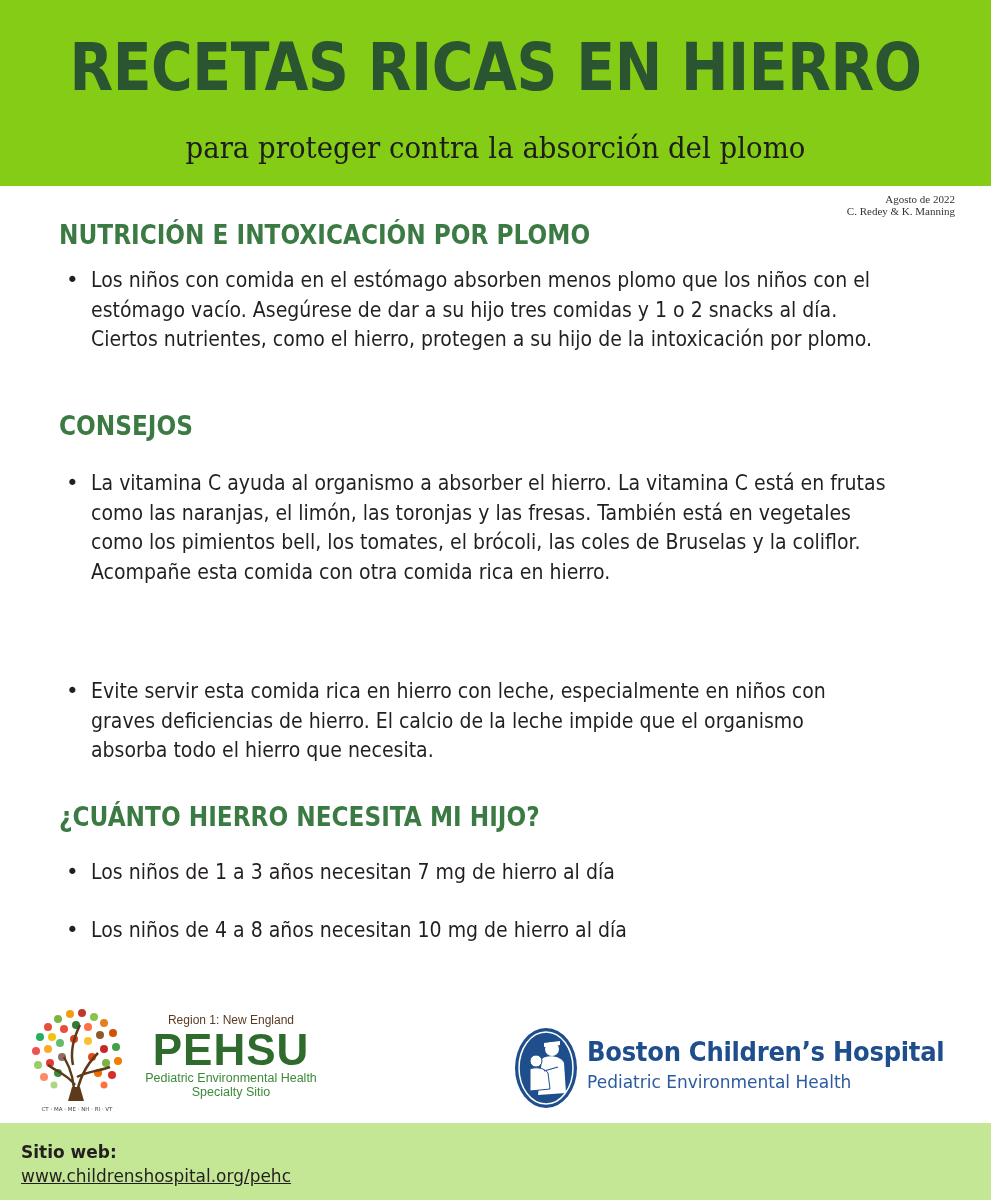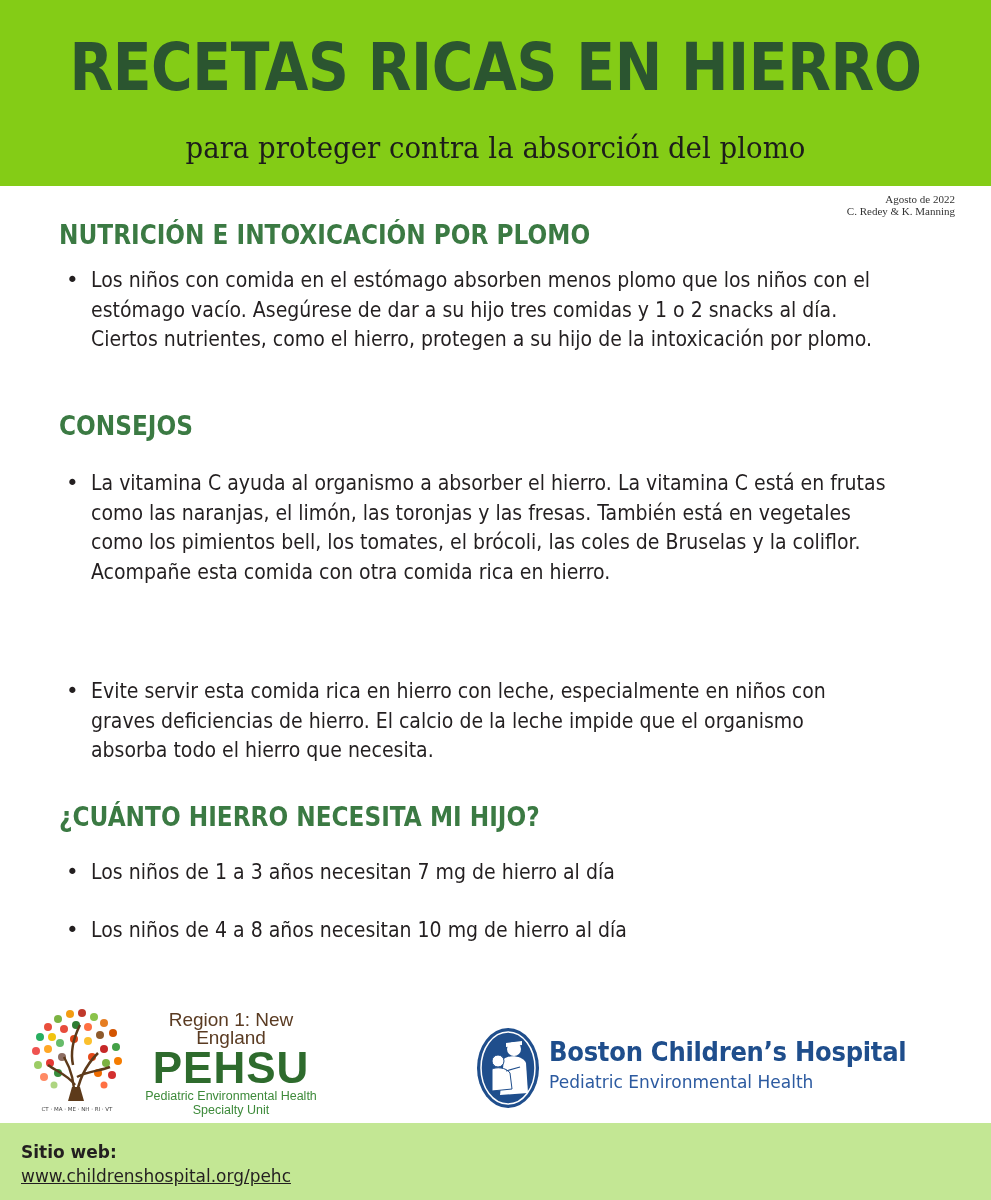--- a/index.html
+++ b/index.html
@@ -67,25 +67,25 @@
     display: block;
     margin-left: 25px;
     transform: scaleX(0.88);
     transform-origin: left top;
     width: 915px;
   }
 
   .logo-pehsu { position: absolute; left: 28px; top: 1005px; width: 300px; height: 110px; }
   .tree { position: absolute; left: 0; top: 0; width: 98px; height: 108px; }
   .pehsu-text { position: absolute; left: 108px; top: 6px; width: 190px; text-align: center; }
-  .pehsu-region { font-family: "Liberation Sans", sans-serif; font-size: 19px; color: #5a3b22; line-height: 18px; }
+  .pehsu-region { font-family: "Liberation Sans", sans-serif; font-size: 12px; color: #5a3b22; line-height: 18px; }
   .pehsu-name { font-family: "Liberation Sans", sans-serif; font-weight: bold; font-size: 44px; color: #2e6b2d; line-height: 42px; letter-spacing: 1px; }
   .pehsu-sub { font-family: "Liberation Sans", sans-serif; font-size: 12.5px; color: #3d8a3a; line-height: 14px; }
 
-  .logo-bch { position: absolute; left: 476px; top: 1027px; width: 470px; height: 85px; text-decoration: underline; }
+  .logo-bch { position: absolute; left: 514px; top: 1027px; width: 470px; height: 85px; text-decoration: underline; }
   .bch-seal { position: absolute; left: 0; top: 0; width: 64px; height: 82px; }
   .bch-name { position: absolute; left: 73px; top: 9px; font-family: "DejaVu Sans", sans-serif; font-weight: bold; font-size: 27px; color: #1f4e8c; white-space: nowrap; transform: scaleX(0.9); transform-origin: left; line-height: 32px; letter-spacing: -0.3px; }
   .bch-sub { position: absolute; left: 73px; top: 44px; font-family: "DejaVu Sans", sans-serif; font-size: 18.5px; color: #2c5aa0; white-space: nowrap; transform: scaleX(0.92); transform-origin: left; line-height: 22px; }
 
   .footer {
     position: absolute; left: 0; top: 1123px; width: 991px; height: 77px;
     background: #c3e794;
   }
   .footer .label { position: absolute; left: 21px; top: 18px; font-family: "DejaVu Sans", sans-serif; font-weight: bold; font-size: 17px; color: #231f20; line-height: 22px; }
   .footer .link { position: absolute; left: 21px; top: 42px; font-family: "DejaVu Sans", sans-serif; font-size: 17.5px; color: #231f20; text-decoration: underline; line-height: 22px; cursor: pointer; transform: scaleX(0.97); transform-origin: left; }
@@ -166,21 +166,21 @@
         <circle cx="76" cy="80" r="3.5" fill="#ff7043"></circle>
     </g>
     <path d="M46 94 C47 80 44 66 36 52 M48 94 C50 76 58 60 70 48 M47 80 C40 70 28 66 20 60 M49 72 C60 66 72 66 82 62 M45 60 C42 46 46 32 52 20" stroke="#5d3a1a" stroke-width="2.5" fill="none"></path>
     <path d="M40 96 L56 96 L52 82 L44 82 Z" fill="#5d3a1a"></path>
     <text x="49" y="106" text-anchor="middle" font-size="5.5" fill="#444" font-family="DejaVu Sans, sans-serif">CT · MA · ME · NH · RI · VT</text>
   </svg>
   <div class="pehsu-text">
     <div class="pehsu-region">Region 1: New England</div>
     <div class="pehsu-name">PEHSU</div>
     <div class="pehsu-sub">Pediatric Environmental Health</div>
-    <div class="pehsu-sub">Specialty Unit</div>
+    <div class="pehsu-sub">Specialty Sitio</div>
   </div>
 </div>
 
 <div class="logo-bch">
   <svg class="bch-seal" viewBox="0 0 64 82">
     <ellipse cx="32" cy="41" rx="31" ry="40" fill="#1f4e8c"></ellipse>
     <ellipse cx="32" cy="41" rx="27" ry="36" fill="none" stroke="#ffffff" stroke-width="1.5"></ellipse>
     <circle cx="38" cy="22" r="7" fill="#ffffff"></circle>
     <path d="M30 16 L46 14 L46 18 L30 20 Z" fill="#ffffff"></path>
     <path d="M28 32 C32 28 46 28 50 36 L52 66 L24 68 Z" fill="#ffffff"></path>

